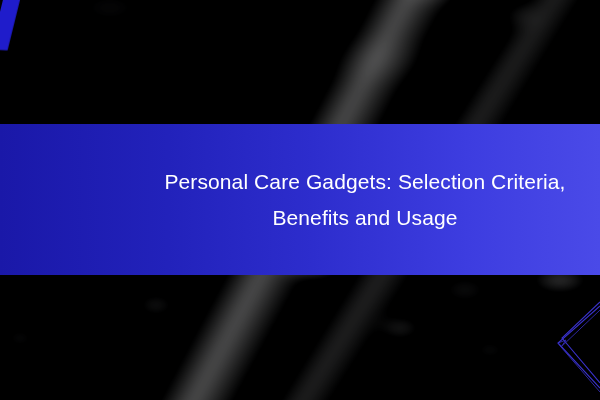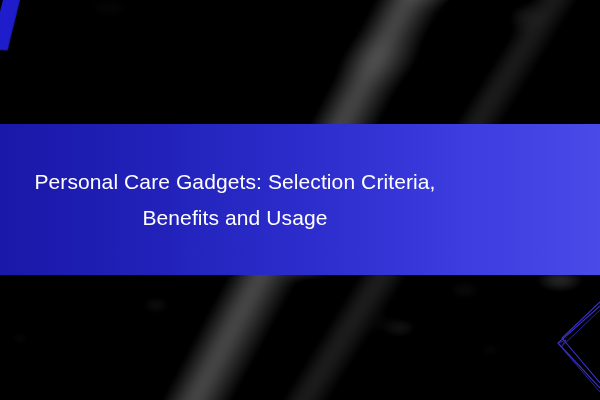--- a/index.html
+++ b/index.html
@@ -87,21 +87,21 @@
     width: 600px;
     height: 151px;
     background: linear-gradient(90deg,
         #1a18a8 0%,
         #2222bb 28%,
         #2d2dcd 52%,
         #3d3de0 78%,
         #4a4ae8 100%);
     display: flex;
     align-items: center;
-    justify-content: flex-start;
+    justify-content: flex-end;
   }
 
   .title-text {
     width: 470px;
     text-align: center;
     color: #ffffff;
     font-family: "Liberation Sans", sans-serif;
     font-size: 21px;
     font-weight: 400;
     line-height: 36px;

